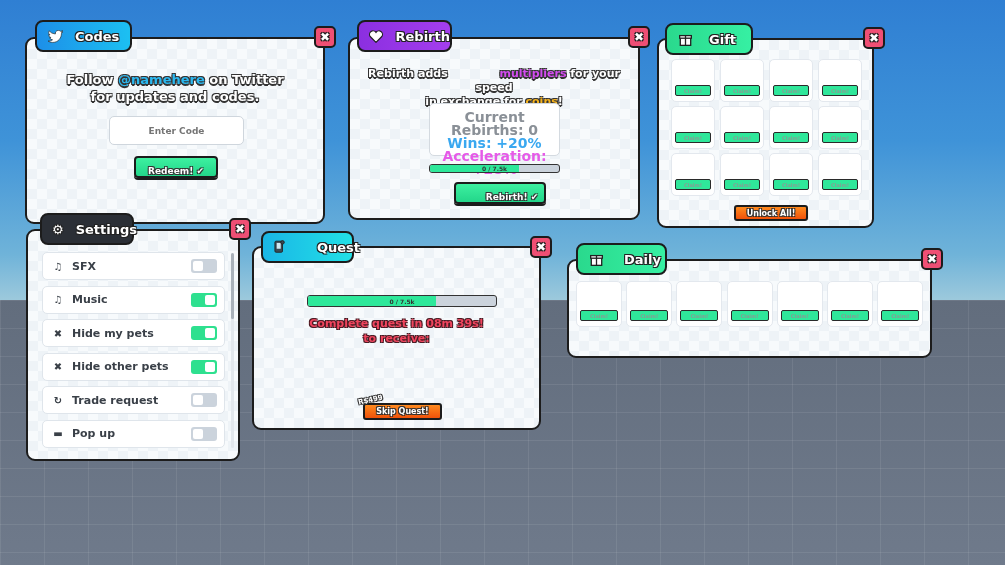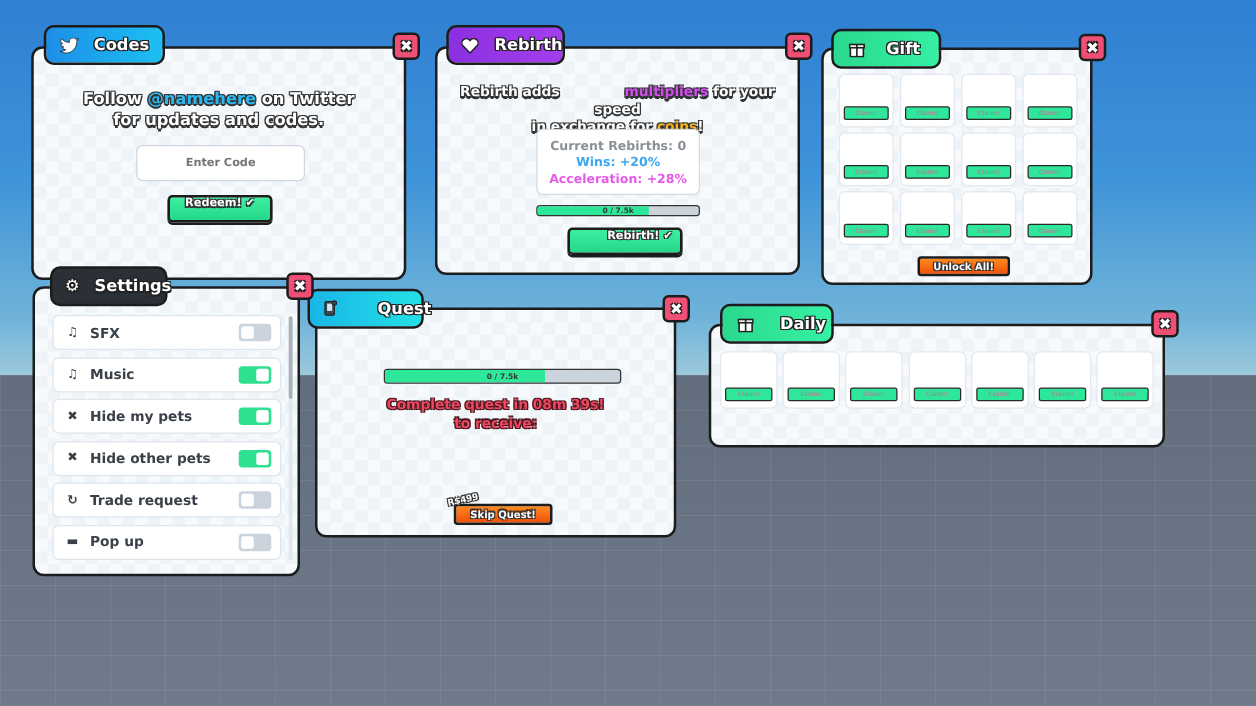--- a/index.html
+++ b/index.html
@@ -56,21 +56,21 @@
   .outline-text {
     color: #fff; font-weight: bold;
     text-shadow: -1px -1px 0 #333, 1px -1px 0 #333, -1px 1px 0 #333, 1px 1px 0 #333, 0 2px 0 #333;
   }
   .btn-green {
     position: absolute;
     background: linear-gradient(180deg, #3df0a0 0%, #23d68a 100%);
     border: 2px solid #1c1c1c;
     border-radius: 4px;
     color: #fff; font-weight: bold;
-    display: flex; align-items: flex-start; justify-content: center;
+    display: flex; align-items: flex-end; justify-content: center;
     box-shadow: 0 2px 0 #1c1c1c;
     cursor: pointer;
   }
   .btn-orange {
     position: absolute;
     background: linear-gradient(180deg, #ff8a1e 0%, #f0520a 100%);
     border: 2px solid #1c1c1c;
     border-radius: 3px;
     color: #fff; font-weight: bold;
     display: flex; align-items: center; justify-content: center;
@@ -148,21 +148,21 @@
 </div>
 <div class="close" style="left:314px; top:26px;">
     <span>✖</span>
   </div>
 
 <div class="panel" style="left:348px; top:37px; width:292px; height:183px;">
   <div class="outline-text" style="position:absolute; left:0; right:0; top:28px; text-align:center; font-size:11px; line-height:14px;">
     <span>Rebirth adds </span><span style="color:#d34cf0;padding-left:48px;">multipliers</span><span> for your speed</span><br>
     <span>in exchange for </span><span style="color:#f5b21c;">coins</span><span>!</span>
   </div>
-  <div style="position:absolute; left:79px; top:64px; width:131px; height:53px; background:#fff; border:1.5px solid #d4dae0; border-radius:5px; text-align:center; font-size:10px; font-weight:bold; line-height:13px; padding-top:7px;">
+  <div style="position:absolute; left:79px; top:64px; width:131px; height:53px; background:#fff; border:1.5px solid #d4dae0; border-radius:5px; text-align:center; font-size:14px; font-weight:bold; line-height:13px; padding-top:7px;">
     <div style="color:#8a9097;">Current Rebirths: 0</div>
     <div style="color:#3aa8f0;">Wins: +20%</div>
     <div style="color:#e65ae8;">Acceleration: +28%</div>
   </div>
   <div class="bar" style="left:79px; top:125px; width:131px; height:9px;">
     <div class="fill" id="rebirth-fill" style="width: 69%;"></div>
     <div class="label">0 / 7.5k</div>
   </div>
   <div class="btn-green" style="left:104px; top:143px; width:92px; height:22px; font-size:9px;padding-left:24px;">
     <span class="outline-text" style="text-shadow:-1px -1px 0 #333,1px -1px 0 #333,-1px 1px 0 #333,1px 1px 0 #333;">Rebirth! ✔</span>
@@ -297,21 +297,21 @@
   </div>
   <div style="position:absolute; left:0; right:0; top:68px; text-align:center; font-size:11px; line-height:15px; font-weight:bold; color:#f0455e; text-shadow:-1px -1px 0 #4a1a22,1px -1px 0 #4a1a22,-1px 1px 0 #4a1a22,1px 1px 0 #4a1a22;">
     <div>Complete quest in 08m 39s!</div>
     <div>to receive:</div>
   </div>
   <div class="btn-orange" style="left:109px; top:155px; width:79px; height:17px; font-size:8px;">
     <span class="outline-text" style="text-shadow:-1px -1px 0 #333,1px -1px 0 #333,-1px 1px 0 #333,1px 1px 0 #333;">Skip Quest!</span>
   </div>
   <div class="outline-text" style="position:absolute; left:104px; top:148px; font-size:7px; transform:rotate(-12deg); text-shadow:-1px -1px 0 #333,1px -1px 0 #333,-1px 1px 0 #333,1px 1px 0 #333;">R$499</div>
 </div>
-<div class="tab" style="left:246px; top:231px; width:93px; background:linear-gradient(90deg,#1ab6e6,#22e0e6); gap:32px;">
+<div class="tab" style="left:261px; top:231px; width:93px; background:linear-gradient(90deg,#1ab6e6,#22e0e6); gap:32px;">
   <span class="ico">
     <svg width="12" height="14" viewBox="0 0 20 24">
         <rect x="3" y="2" width="13" height="19" rx="2" fill="#3a4a55" stroke="#222" stroke-width="1.5"></rect>
         <rect x="6" y="5" width="7" height="10" fill="#cfe8f0"></rect>
         <circle cx="16" cy="4" r="3" fill="#3a4a55" stroke="#222" stroke-width="1.5"></circle>
       </svg>
   </span>
   <span>Quest</span>
 </div>
 <div class="close" style="left:530px; top:236px;">

